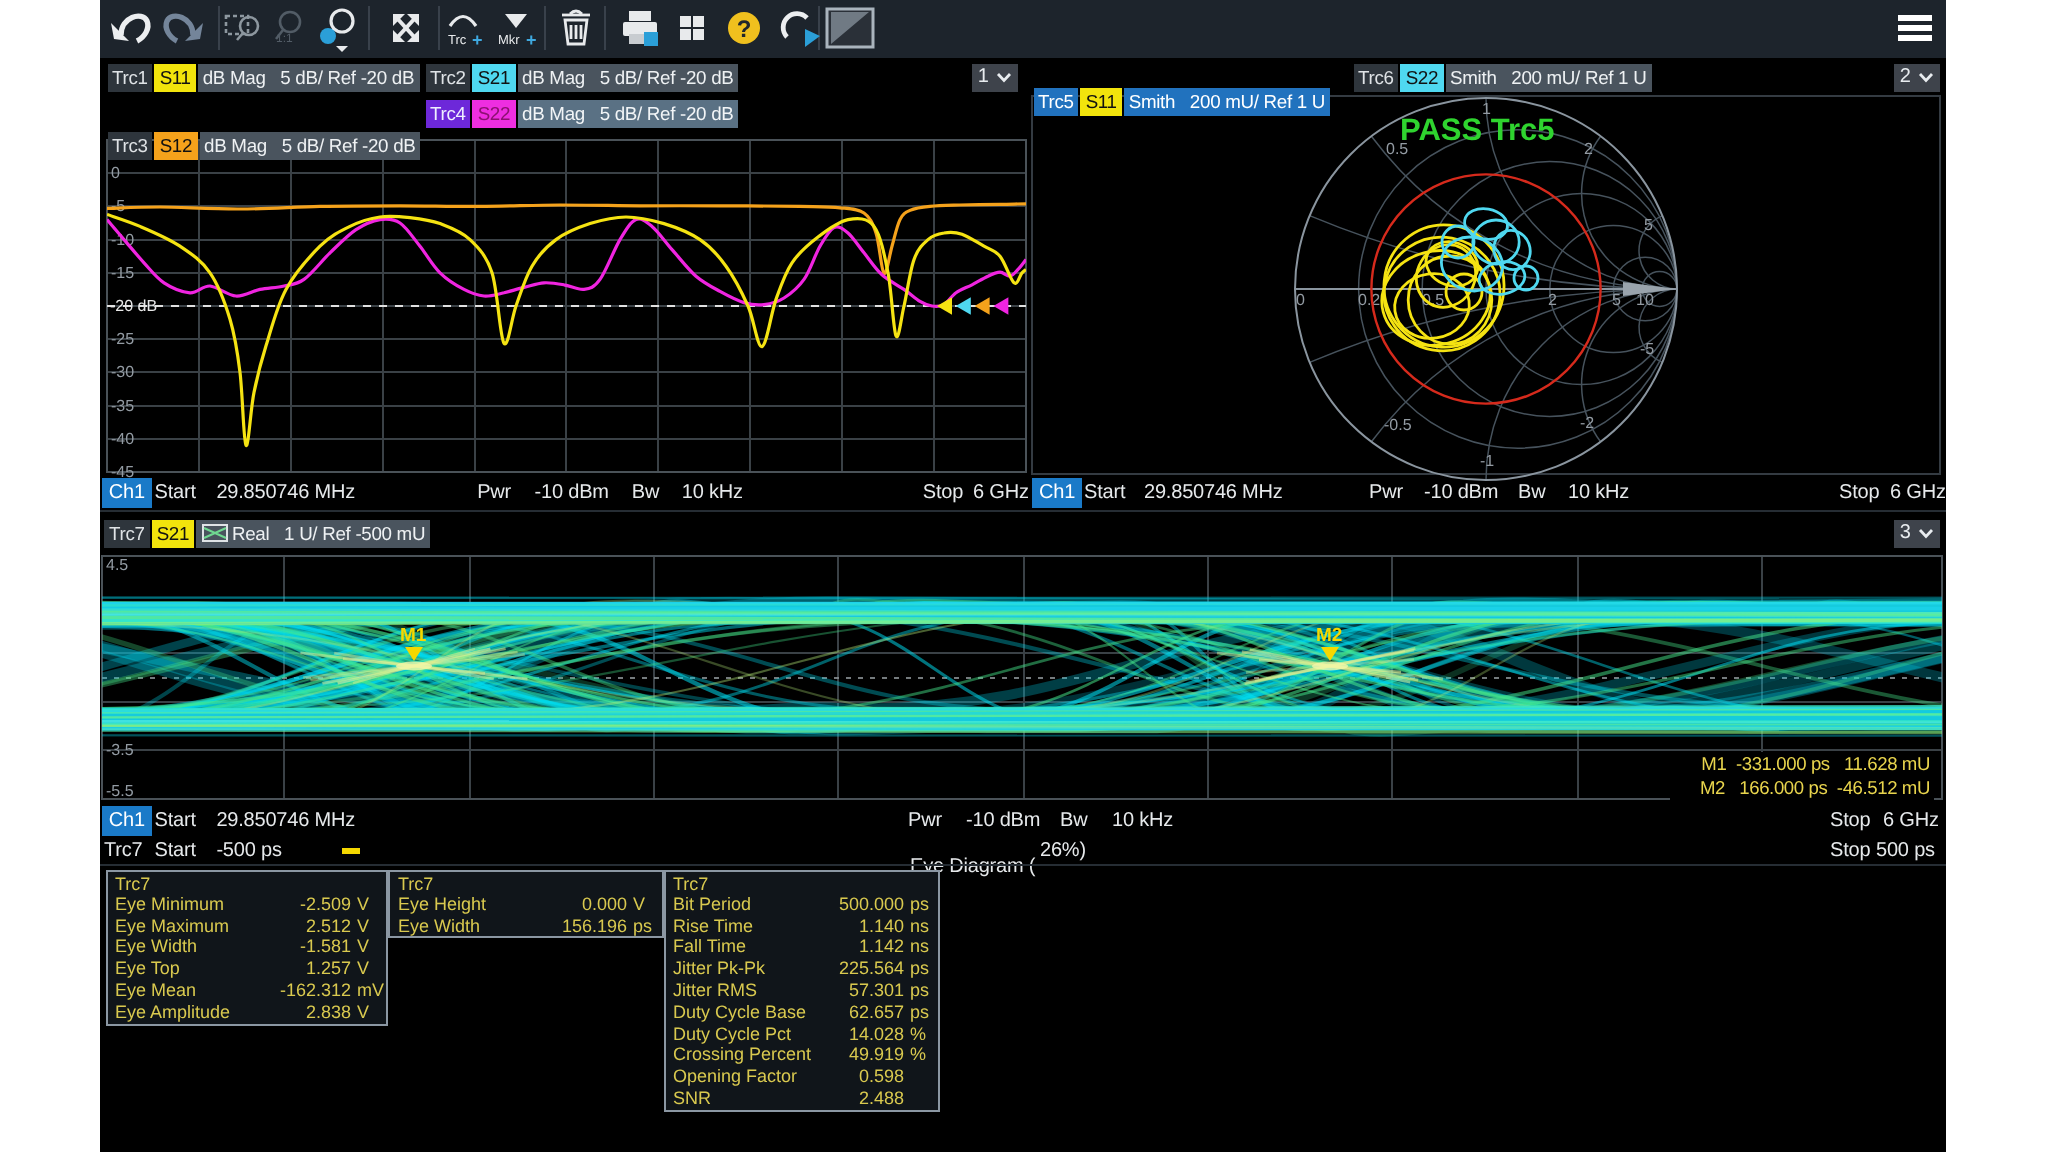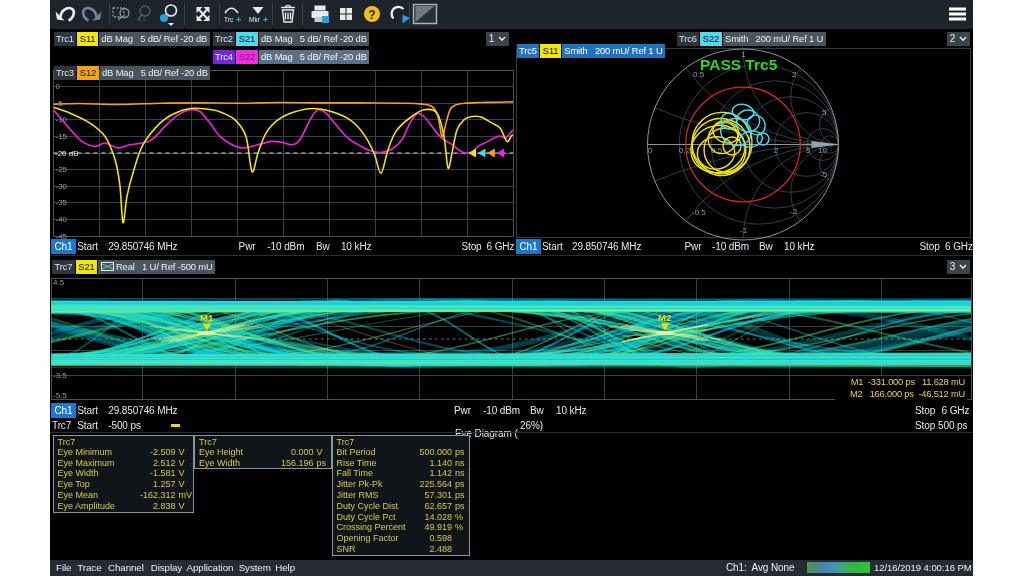--- a/index.html
+++ b/index.html
@@ -602,21 +602,21 @@
         <span class="l">Jitter Pk-Pk</span>
         <span class="v">225.564</span>
         <span class="u">ps</span>
       </div>
       <div class="tr">
         <span class="l">Jitter RMS</span>
         <span class="v">57.301</span>
         <span class="u">ps</span>
       </div>
       <div class="tr">
-        <span class="l">Duty Cycle Dist</span>
+        <span class="l">Duty Cycle Base</span>
         <span class="v">62.657</span>
         <span class="u">ps</span>
       </div>
       <div class="tr">
         <span class="l">Duty Cycle Pct</span>
         <span class="v">14.028</span>
         <span class="u">%</span>
       </div>
       <div class="tr">
         <span class="l">Crossing Percent</span>
@@ -627,26 +627,14 @@
         <span class="l">Opening Factor</span>
         <span class="v">0.598</span>
         <span class="u"></span>
       </div>
       <div class="tr">
         <span class="l">SNR</span>
         <span class="v">2.488</span>
         <span class="u"></span>
       </div>
     </div>
-<div class="menu">
-<span style="position:absolute;left:6.0px">File</span>
-<span style="position:absolute;left:27.3px">Trace</span>
-<span style="position:absolute;left:58.0px">Channel</span>
-<span style="position:absolute;left:100.7px">Display</span>
-<span style="position:absolute;left:136.5px">Application</span>
-<span style="position:absolute;left:188.7px">System</span>
-<span style="position:absolute;left:225.3px">Help</span>
-<span style="position:absolute;left:676.0px;font-size:10px">Ch1:&nbsp; Avg None</span>
-<span style="position:absolute;left:756.6px;top:2px;width:63px;height:11px;background:linear-gradient(90deg,#4a9a4a 0%,#4a80a8 25%,#3f9ab0 45%,#30b840 70%,#2ec33e 100%)"></span>
-<span style="position:absolute;left:824.0px;font-size:9.6px">12/16/2019 4:00:16 PM</span>
-</div>
 <div class="abs" style="left:0;top:255px;width:923px;height:1px;background:#262d34"></div>
 <div class="abs" style="left:0;top:432px;width:923px;height:1px;background:#262d34"></div>
 </div>
 </body></html>

